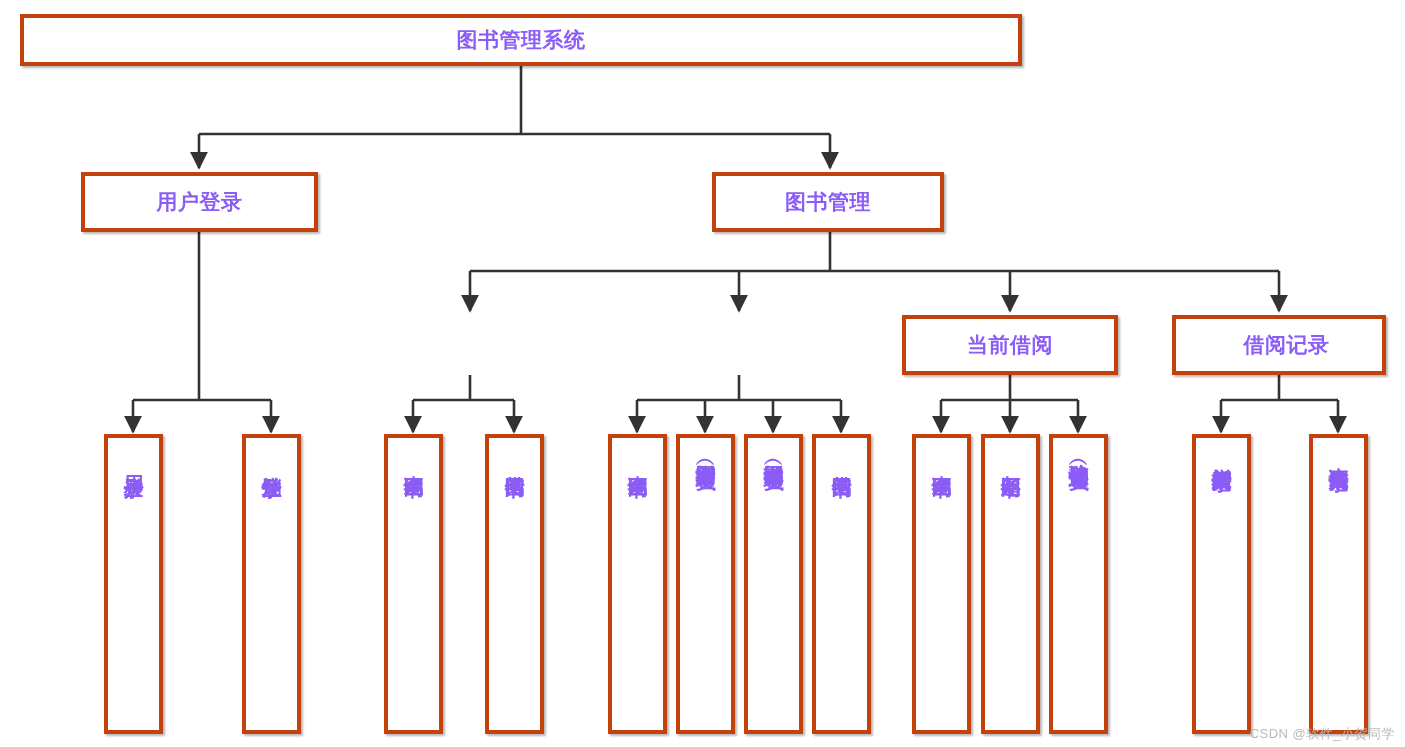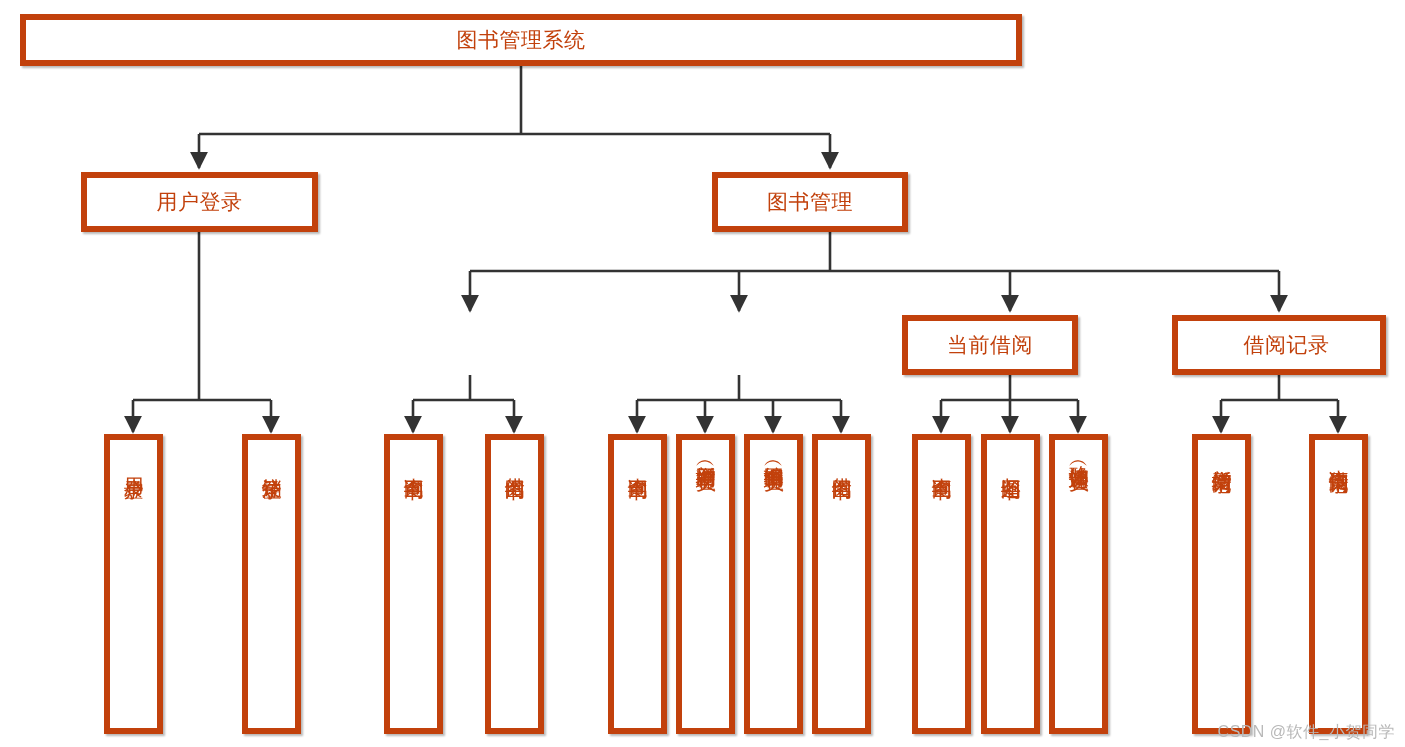--- a/index.html
+++ b/index.html
@@ -21,26 +21,27 @@
     position: absolute;
     left: 0;
     top: 0;
     width: 1405px;
     height: 747px;
   }
   .node-box {
     position: absolute;
     box-sizing: border-box;
     background: #ffffff;
-    border: 6px solid #c2410c;
+    border: 4px solid #c2410c;
     box-shadow: 2px 2px 2px rgba(0,0,0,0.28);
     display: flex;
     align-items: center;
     justify-content: center;
-    color: #c2410c;
+    color: #8b5cf6;
+    font-weight: bold;
   }
   .node-box.horizontal {
     font-size: 21px;
     line-height: 1.2;
     letter-spacing: 0.5px;
   }
   .node-box.vertical {
     font-size: 20px;
     letter-spacing: 1px;
     align-items: flex-start;
@@ -51,21 +52,21 @@
     writing-mode: vertical-rl;
     text-orientation: upright;
     white-space: nowrap;
     line-height: 1.18;
     display: block;
   }
   .watermark {
     position: absolute;
     right: 10px;
     bottom: 4px;
-    font-size: 16px;
+    font-size: 13px;
     color: #b9b9b9;
     letter-spacing: 0.5px;
     white-space: nowrap;
     pointer-events: none;
   }
 </style>
 </head>
 <body>
 
 <div id="canvas">
@@ -120,25 +121,25 @@
     </g>
   </svg>
 
   <div class="node-box horizontal" style="left:20px; top:14px; width:1002px; height:52px;">
     <span>图书管理系统</span>
   </div>
 
   <div class="node-box horizontal" style="left:81px; top:172px; width:237px; height:60px;">
     <span>用户登录</span>
   </div>
-  <div class="node-box horizontal" style="left:712px; top:172px; width:196px; height:60px;">
+  <div class="node-box horizontal" style="left:712px; top:172px; width:232px; height:60px;">
     <span>图书管理</span>
   </div>
 
-  <div class="node-box horizontal" style="left:902px; top:315px; width:176px; height:60px;">
+  <div class="node-box horizontal" style="left:902px; top:315px; width:216px; height:60px;">
     <span>当前借阅</span>
   </div>
   <div class="node-box horizontal" style="left:1172px; top:315px; width:214px; height:60px;padding-left:15px;">
     <span>借阅记录</span>
   </div>
 
   <div class="node-box vertical" style="left:104px; top:434px; width:59px; height:300px;">
     <span class="vtext">用户登录</span>
   </div>
   <div class="node-box vertical" style="left:242px; top:434px; width:59px; height:300px;">

